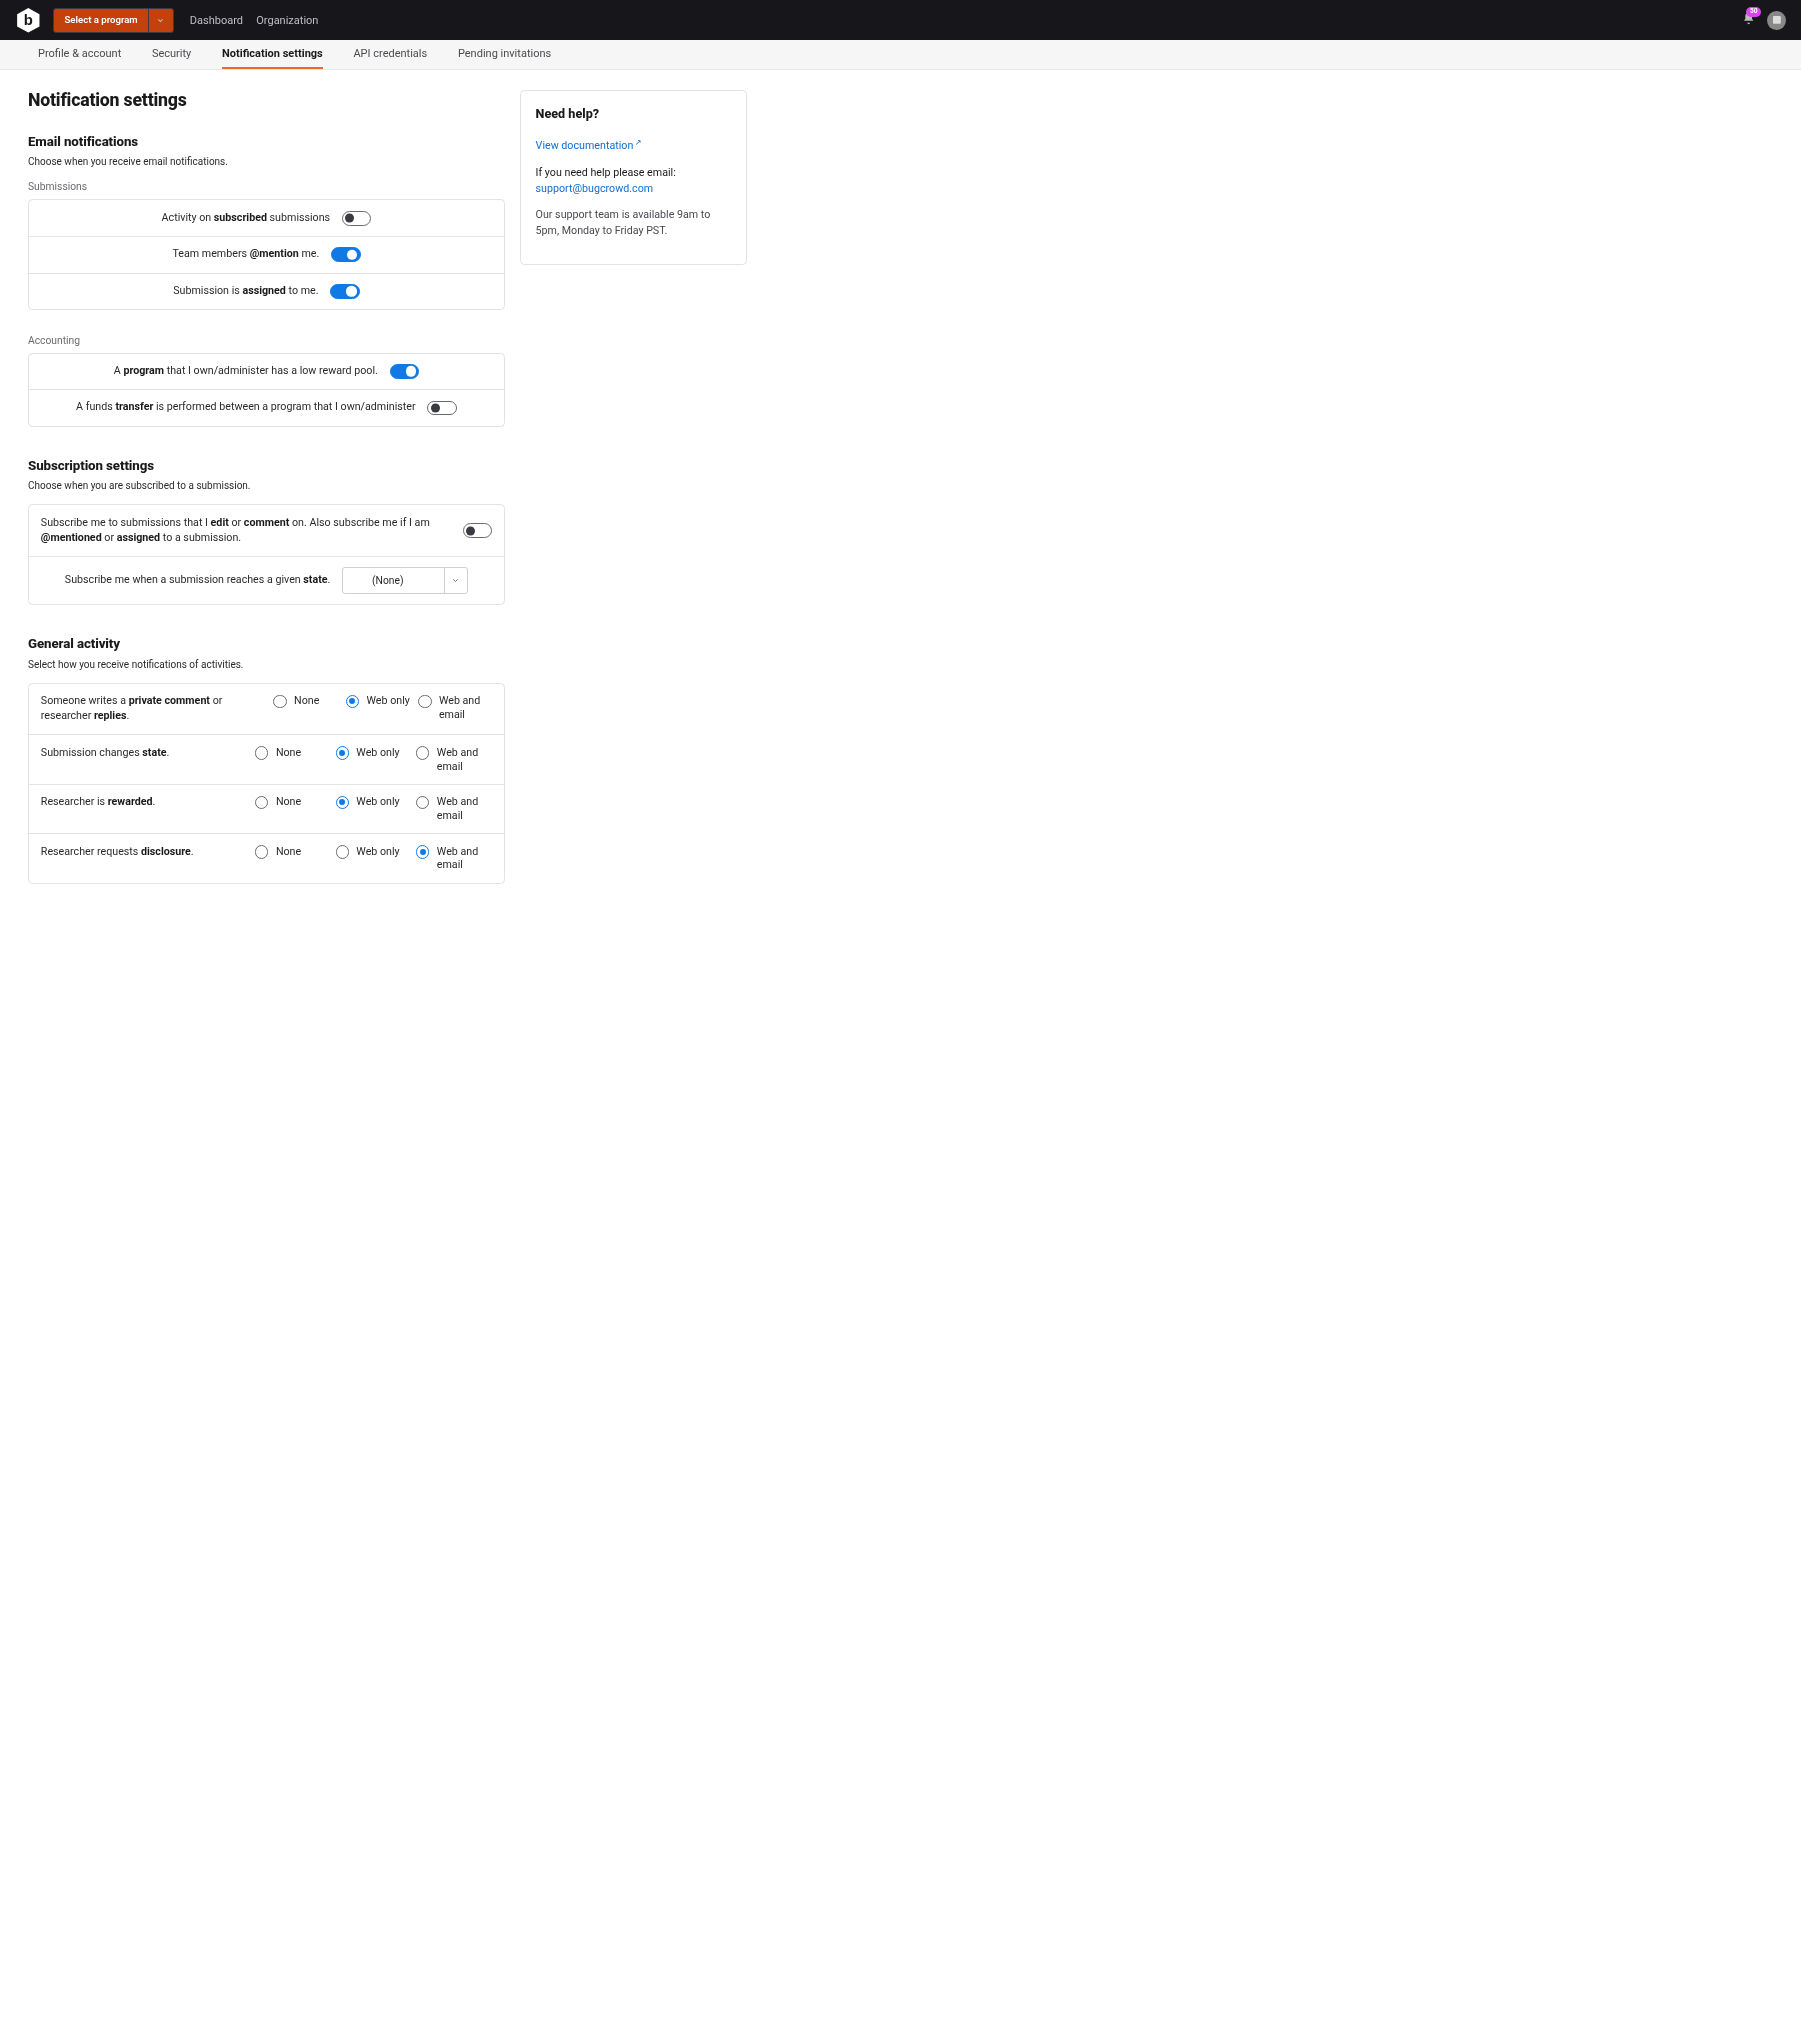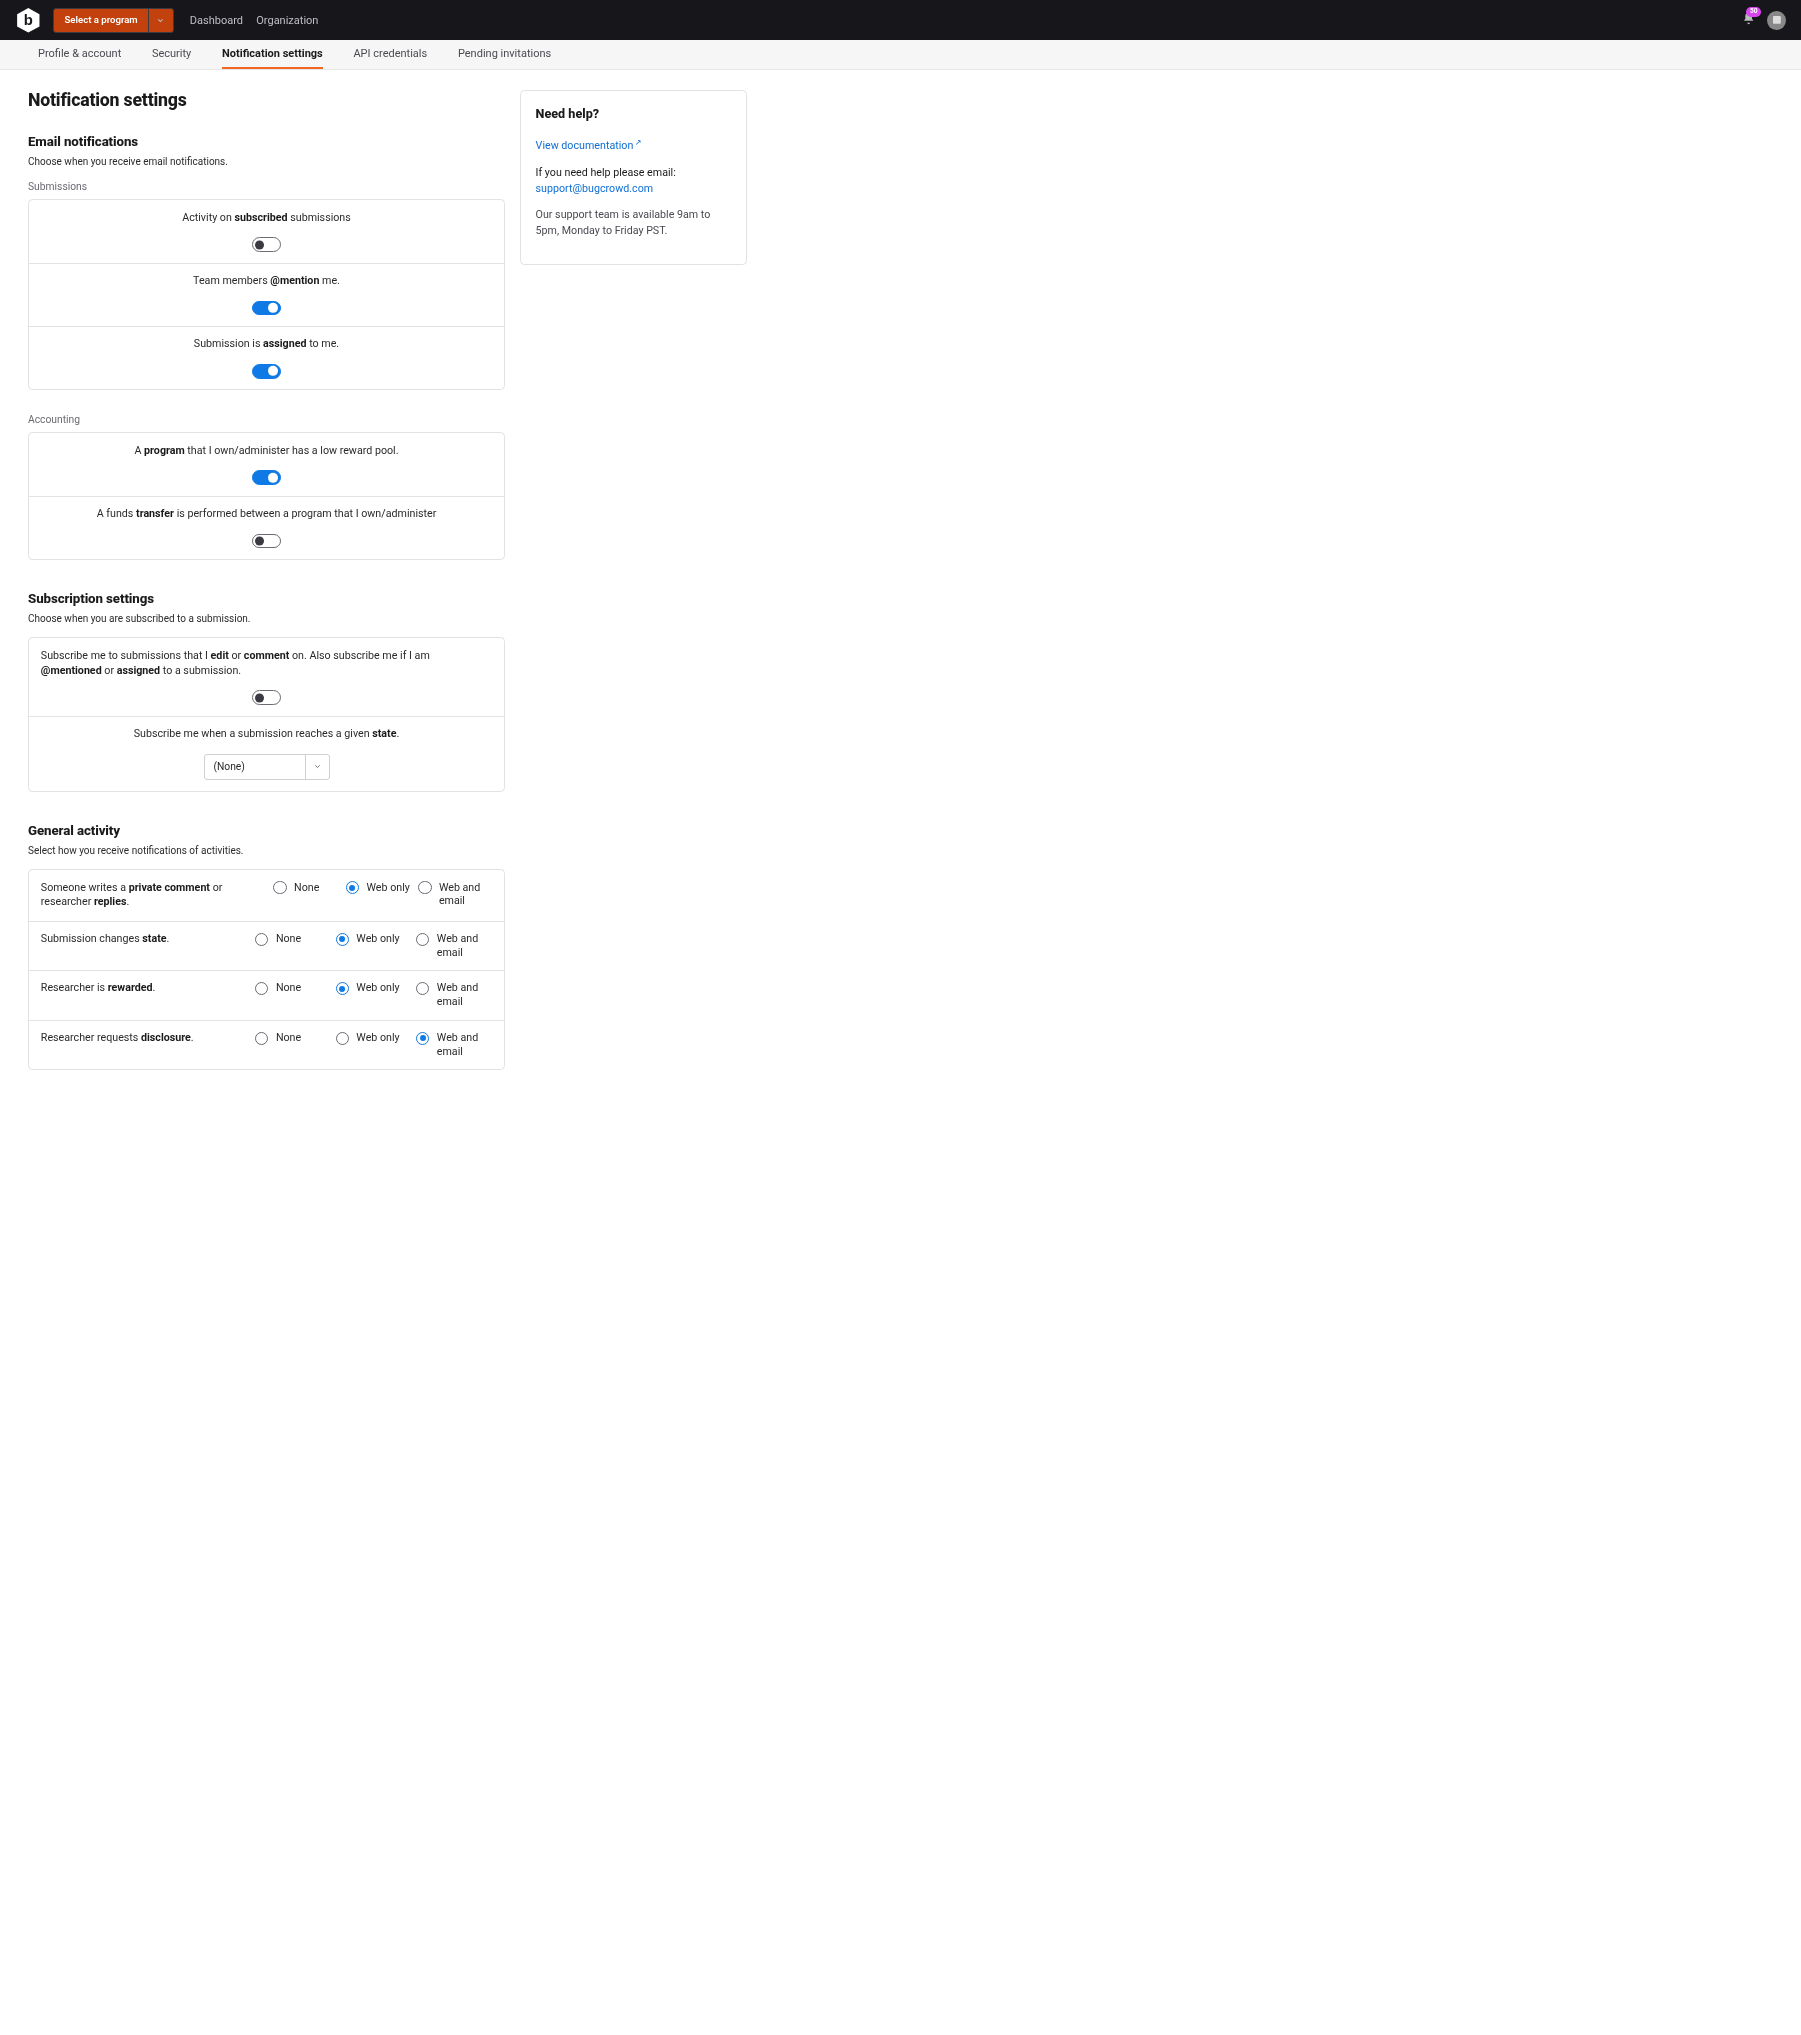--- a/index.html
+++ b/index.html
@@ -160,21 +160,20 @@
       border-radius: 4.4px;
       margin-bottom: 23.6px;
     }
     .row {
       display: flex;
       align-items: center;
       justify-content: center;
       padding: 10.3px 11.8px;
       border-bottom: 0.7px solid #e2e2e5;
       gap: 11.8px;
-      flex-direction: column;
     }
     .row:last-child { border-bottom: none; }
     .row-label {
       font-size: 10.7px;
       color: #2a2a2a;
       line-height: 1.4;
     }
     .row-label b { font-weight: 700; color: #1a1a1a; }
     
     
@@ -212,20 +211,21 @@
     
     
     .select {
       display: flex;
       align-items: center;
       border: 0.7px solid #d0d0d4;
       border-radius: 3px;
       height: 26.6px;
       width: 126px;
       background: #fff;
+      padding-left: 20px;
     }
     .select-value {
       flex: 1;
       padding: 0 8.9px;
       font-size: 10.3px;
       color: #2a2a2a;
     }
     .select-caret {
       width: 23.6px;
       border-left: 0.7px solid #d0d0d4;

